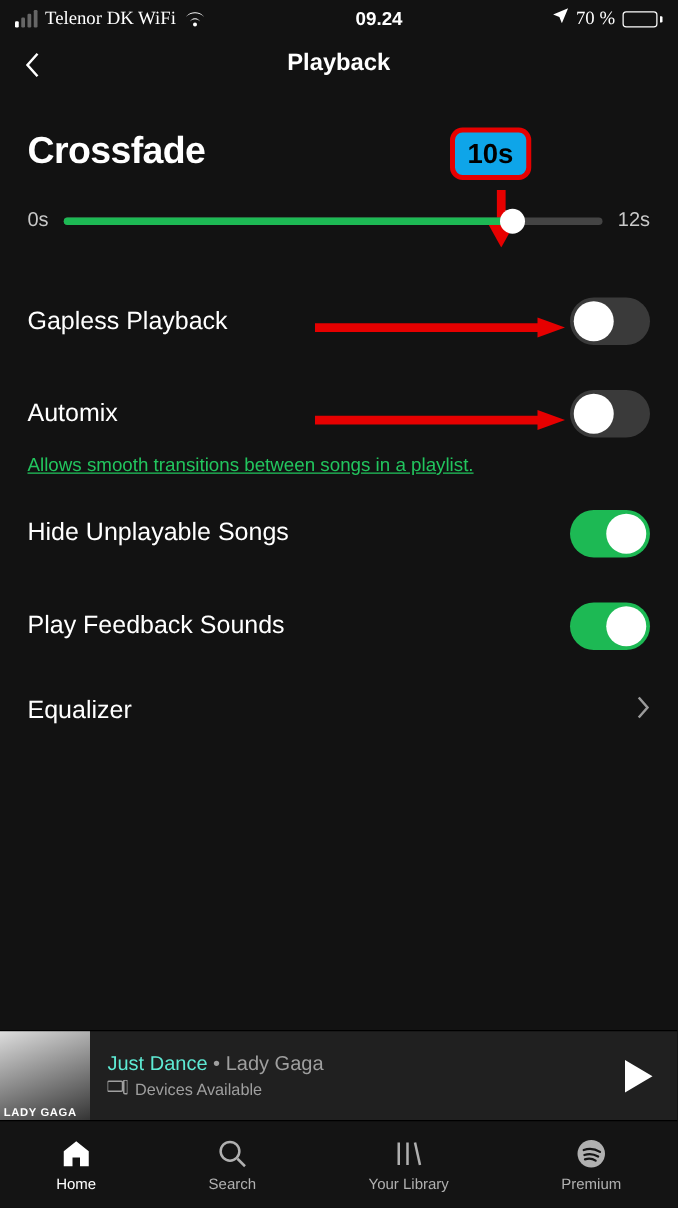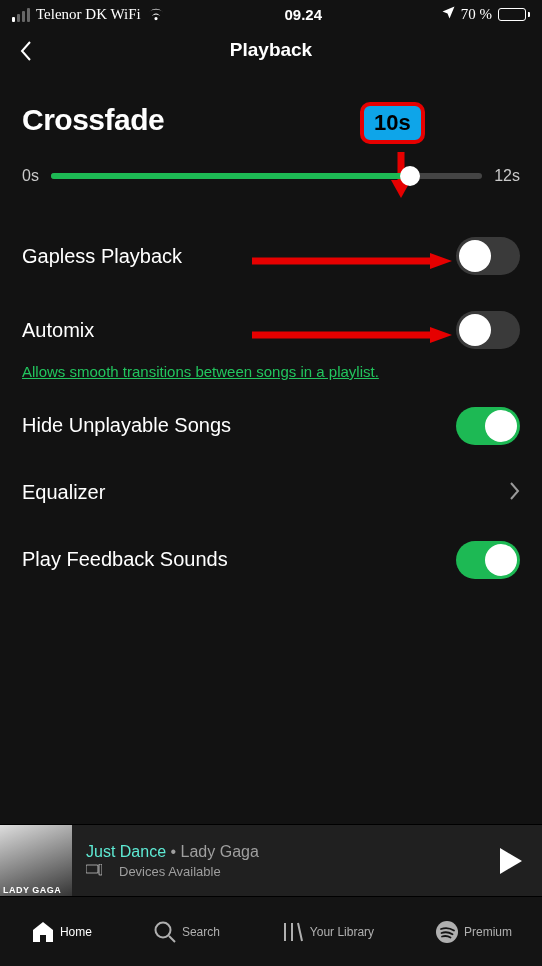--- a/index.html
+++ b/index.html
@@ -126,31 +126,31 @@
     width:72px; height:72px; background:#888;
     background: linear-gradient(160deg,#ddd 0%, #aaa 30%, #333 100%);
     display:flex; align-items:flex-end; justify-content:flex-start;
     color:#fff; font-size:9px; font-weight:800; letter-spacing:0.5px;
     padding:2px 3px;
   }
   .np-text { flex:1; padding-left:14px; }
   .np-title { font-size:16px; }
   .np-title .song { color:#5eead4; }
   .np-title .sep, .np-title .artist { color:#9f9f9f; }
-  .np-devices { font-size:13px; color:#9f9f9f; display:flex; align-items:flex-end; gap:17px; margin-top:3px;}
+  .np-devices { font-size:13px; color:#9f9f9f; display:flex; align-items:flex-end; gap:6px; margin-top:3px;}
   .np-play svg { display:block; }
   
   .bottom-nav {
     position:absolute; left:0; right:0; bottom:0; height:70px;
     background:#141414;
     display:flex; justify-content:space-around; align-items:center;
     border-top:1px solid #000;
   }
   .nav-item {
-    display:flex; flex-direction:row; align-items:center; gap:4px;
+    display:flex; flex-direction:column; align-items:center; gap:4px;
     color:#b0b0b0; font-size:12px;
   }
   .nav-item.active { color:#fff; }
   .nav-item svg { display:block; }
 </style>
 </head>
 <body>
 
 <div class="status-bar">
   <div class="status-left">
@@ -241,33 +241,33 @@
 
   <div class="row">
     <span class="row-label">Hide Unplayable Songs</span>
     <div class="toggle toggle-on">
         <div class="toggle-knob"></div>
       </div>
   </div>
 
 
   <div class="row">
+    <span class="row-label">Play Feedback Sounds</span>
+    <div class="toggle toggle-on">
+        <div class="toggle-knob"></div>
+      </div>
+  </div>
+
+  <div class="row">
     <span class="row-label">Equalizer</span>
     <span class="chevron">
       <svg width="12" height="20" viewBox="0 0 12 20">
           <path stroke="#9a9a9a" stroke-width="2" fill="none" d="M3 2l7 8-7 8"></path>
         </svg>
     </span>
-  </div>
-
-  <div class="row">
-    <span class="row-label">Play Feedback Sounds</span>
-    <div class="toggle toggle-on">
-        <div class="toggle-knob"></div>
-      </div>
   </div>
 
 
 </div>
 
 <div class="now-playing">
   <div class="np-art">
     <span>LADY GAGA</span>
   </div>
   <div class="np-text">

